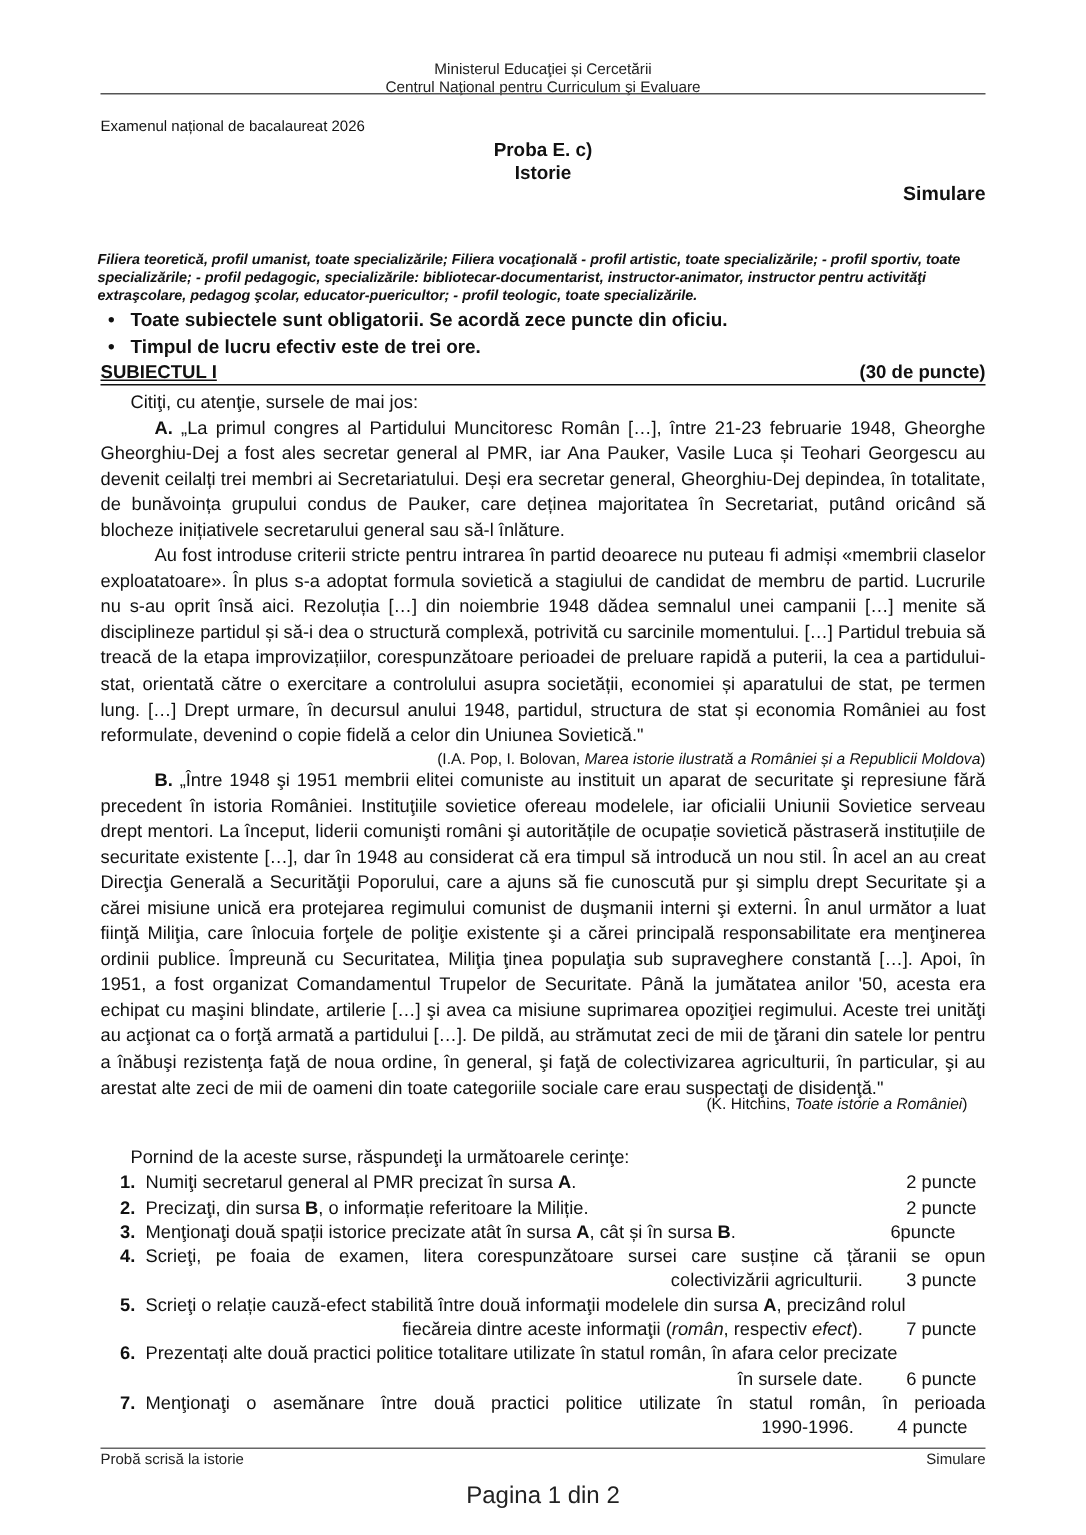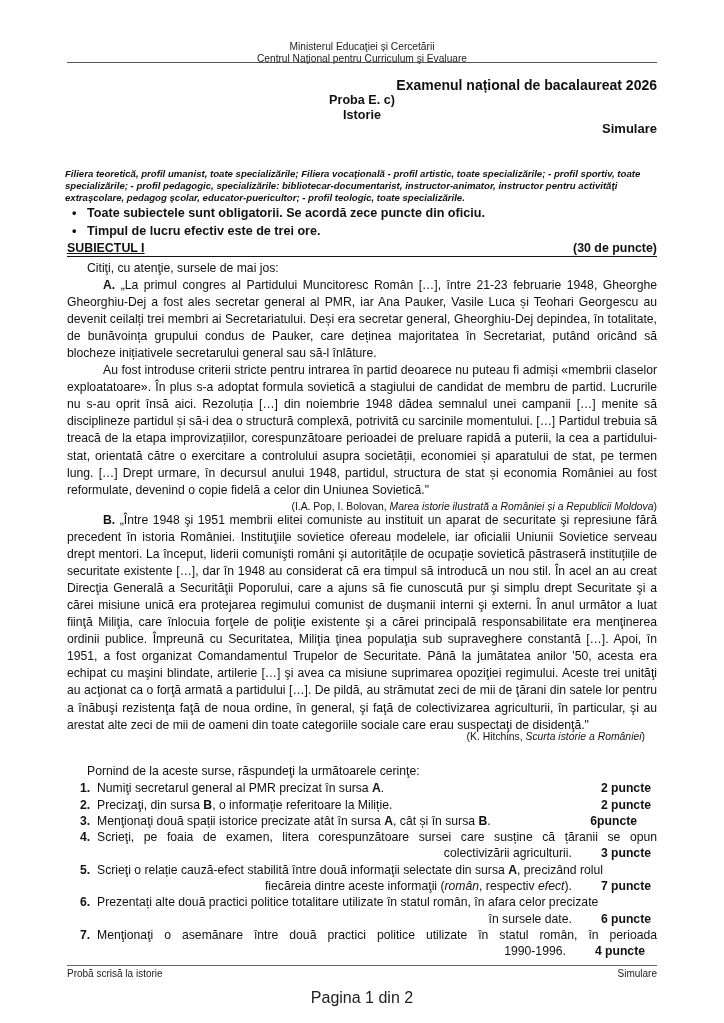--- a/index.html
+++ b/index.html
@@ -7,22 +7,22 @@
       width: 724px; height: 1023px; position: relative; overflow: hidden;
       font-family: "Liberation Sans", sans-serif; color: #111;
     }
     .page { position: absolute; left: 67px; top: 0; width: 590px; }
 
     .ministry { position: absolute; top: 41px; left: 0; width: 590px; text-align: center;
       font-size: 10.2px; line-height: 12px; color: #222; }
     .header-rule { position: absolute; top: 62px; left: 0; width: 590px; height: 0;
       border-top: 1px solid #555; }
 
-    .exam-title { position: absolute; top: 77px; left: 0; width: 590px; text-align: right;
-      font-weight: bold; font-size: 14px; line-height: 16px; }
+    .exam-title { position: absolute; top: 77px; left: 0; width: 590px; text-align: left;
+      font-weight: normal; font-size: 10px; line-height: 16px; }
     .exam-sub { position: absolute; left: 0; width: 590px; text-align: center;
       font-weight: bold; font-size: 12.6px; line-height: 15px; }
     .simulare-top { position: absolute; top: 121px; right: 0; font-weight: bold; font-size: 13px; }
 
     .filiera { position: absolute; top: 150px; left: -2px; width: 594px;
       font-style: italic; font-weight: bold; font-size: 9.6px; line-height: 12.2px; margin-top: 18px; }
 
     .rules { position: absolute; top: 204px; left: 0; width: 590px; margin: 0; padding: 0; list-style: none; }
     .rules li { position: relative; padding-left: 20px; font-weight: bold; font-size: 12.6px; line-height: 18px; }
     .rules li .bullet { position: absolute; left: 5px; top: 0; }
@@ -38,21 +38,21 @@
     .indent { text-indent: 36px; }
     .cite { text-align: right; font-size: 10.4px; line-height: 15px; }
     .cite i { font-style: italic; }
 
     .questions { position: absolute; left: 0; width: 590px; font-size: 12.2px; line-height: 16.3px; }
     .q-intro { padding-left: 20px; margin-bottom: 1px; }
     .q { position: relative; padding-left: 30px; padding-right: 0; text-align: justify; }
     .q .num { position: absolute; left: 13px; font-weight: bold; }
     .q.inline { display: flex; justify-content: space-between; text-align: left; }
     .q .line2 { display: flex; justify-content: flex-end; gap: 29px; }
-    .q .pts-r { font-weight: bold; padding-right: 6px; }
+    .q .pts-r { font-weight: normal; padding-right: 6px; }
 
     .footer-rule { position: absolute; top: 965px; left: 0; width: 590px; border-top: 1px solid #666; }
     .footer-left { position: absolute; top: 968px; left: 0; font-size: 10px; color: #222; }
     .footer-right { position: absolute; top: 968px; right: 0; font-size: 10px; color: #222; }
     .footer-page { position: absolute; top: 989px; left: 0; width: 590px; text-align: center; font-size: 16px; color: #222; }
   </style>
 </head>
 <body>
 
 <div class="page">
@@ -83,21 +83,21 @@
   <div class="body-text" style="top:260px;">
     <p class="indent" style="text-indent:20px;">Citiţi, cu atenţie, sursele de mai jos:</p>
     <p class="indent"><b>A.</b><span> „La primul congres al Partidului Muncitoresc Român […], între 21-23 februarie 1948, Gheorghe Gheorghiu-Dej a fost ales secretar general al PMR, iar Ana Pauker, Vasile Luca și Teohari Georgescu au devenit ceilalți trei membri ai Secretariatului. Deși era secretar general, Gheorghiu-Dej depindea, în totalitate, de bunăvoința grupului condus de Pauker, care deținea majoritatea în Secretariat, putând oricând să blocheze inițiativele secretarului general sau să-l înlăture.</span></p>
     <p class="indent">Au fost introduse criterii stricte pentru intrarea în partid deoarece nu puteau fi admiși «membrii claselor exploatatoare». În plus s-a adoptat formula sovietică a stagiului de candidat de membru de partid. Lucrurile nu s-au oprit însă aici. Rezoluția […] din noiembrie 1948 dădea semnalul unei campanii […] menite să disciplineze partidul și să-i dea o structură complexă, potrivită cu sarcinile momentului. […] Partidul trebuia să treacă de la etapa improvizațiilor, corespunzătoare perioadei de preluare rapidă a puterii, la cea a partidului-stat, orientată către o exercitare a controlului asupra societății, economiei și aparatului de stat, pe termen lung. […] Drept urmare, în decursul anului 1948, partidul, structura de stat și economia României au fost reformulate, devenind o copie fidelă a celor din Uniunea Sovietică."</p>
     <p class="cite"><span>(I.A. Pop, I. Bolovan, </span><i>Marea istorie ilustrată a României și a Republicii Moldova</i><span>)</span></p>
   </div>
 
   <div class="body-text" style="top:512px;">
     <p class="indent"><b>B.</b><span> „Între 1948 şi 1951 membrii elitei comuniste au instituit un aparat de securitate şi represiune fără precedent în istoria României. Instituţiile sovietice ofereau modelele, iar oficialii Uniunii Sovietice serveau drept mentori. La început, liderii comunişti români şi autoritățile de ocupație sovietică păstraseră instituțiile de securitate existente […], dar în 1948 au considerat că era timpul să introducă un nou stil. În acel an au creat Direcţia Generală a Securităţii Poporului, care a ajuns să fie cunoscută pur şi simplu drept Securitate şi a cărei misiune unică era protejarea regimului comunist de duşmanii interni şi externi. În anul următor a luat fiinţă Miliţia, care înlocuia forţele de poliţie existente şi a cărei principală responsabilitate era menţinerea ordinii publice. Împreună cu Securitatea, Miliţia ţinea populaţia sub supraveghere constantă […]. Apoi, în 1951, a fost organizat Comandamentul Trupelor de Securitate. Până la jumătatea anilor '50, acesta era echipat cu maşini blindate, artilerie […] şi avea ca misiune suprimarea opoziţiei regimului. Aceste trei unităţi au acţionat ca o forţă armată a partidului […]. De pildă, au strămutat zeci de mii de ţărani din satele lor pentru a înăbuşi rezistenţa faţă de noua ordine, în general, şi faţă de colectivizarea agriculturii, în particular, şi au arestat alte zeci de mii de oameni din toate categoriile sociale care erau suspectaţi de disidenţă."</span></p>
   </div>
-  <div class="cite" style="position:absolute; top:729px; right:12px;"><span>(K. Hitchins, </span><i>Scurta istorie a României</i><span>)</span></div>
+  <div class="cite" style="position:absolute; top:729px; right:12px;"><span>(K. Hitchins, </span><i>Toate istorie a României</i><span>)</span></div>
 
   <div class="questions" style="top:763px;">
     <div class="q-intro">Pornind de la aceste surse, răspundeţi la următoarele cerinţe:</div>
 
     <div class="q inline">
       <span class="num">1.</span>
       <span><span>Numiţi secretarul general al PMR precizat în sursa </span><b>A</b><span>.</span></span>
       <span class="pts-r">2 puncte</span>
     </div>
 
@@ -117,21 +117,21 @@
       <span class="num">4.</span>
       <div style="text-align:justify; text-align-last:justify;">Scrieţi, pe foaia de examen, litera corespunzătoare sursei care susține că țăranii se opun</div>
       <div class="line2">
           <span>colectivizării agriculturii.</span>
           <span class="pts-r">3 puncte</span>
         </div>
     </div>
 
     <div class="q">
       <span class="num">5.</span>
-      <div><span>Scrieţi o relație cauză-efect stabilită între două informaţii selectate din sursa </span><b>A</b><span>, precizând rolul</span></div>
+      <div><span>Scrieţi o relație cauză-efect stabilită între două informaţii modelele din sursa </span><b>A</b><span>, precizând rolul</span></div>
       <div class="line2">
           <span><span>fiecăreia dintre aceste informaţii (</span><i>român</i><span>, respectiv </span><i>efect</i><span>).</span></span>
           <span class="pts-r">7 puncte</span>
         </div>
     </div>
 
     <div class="q">
       <span class="num">6.</span>
       <div>Prezentați alte două practici politice totalitare utilizate în statul român, în afara celor precizate</div>
       <div class="line2">

